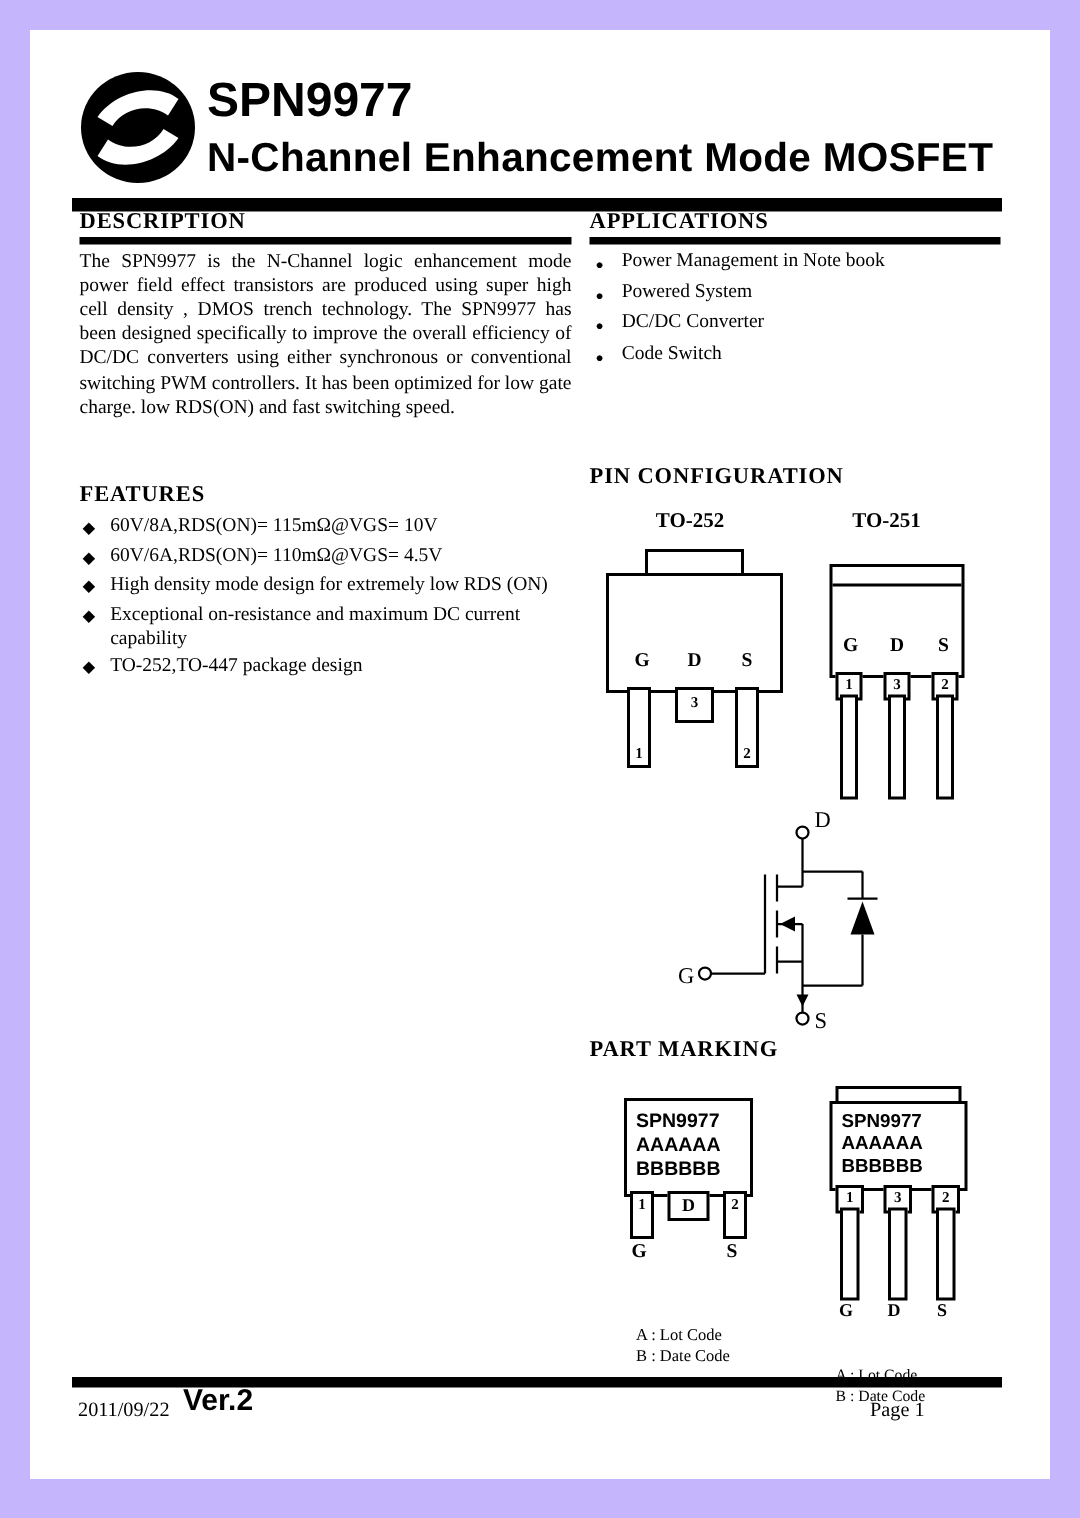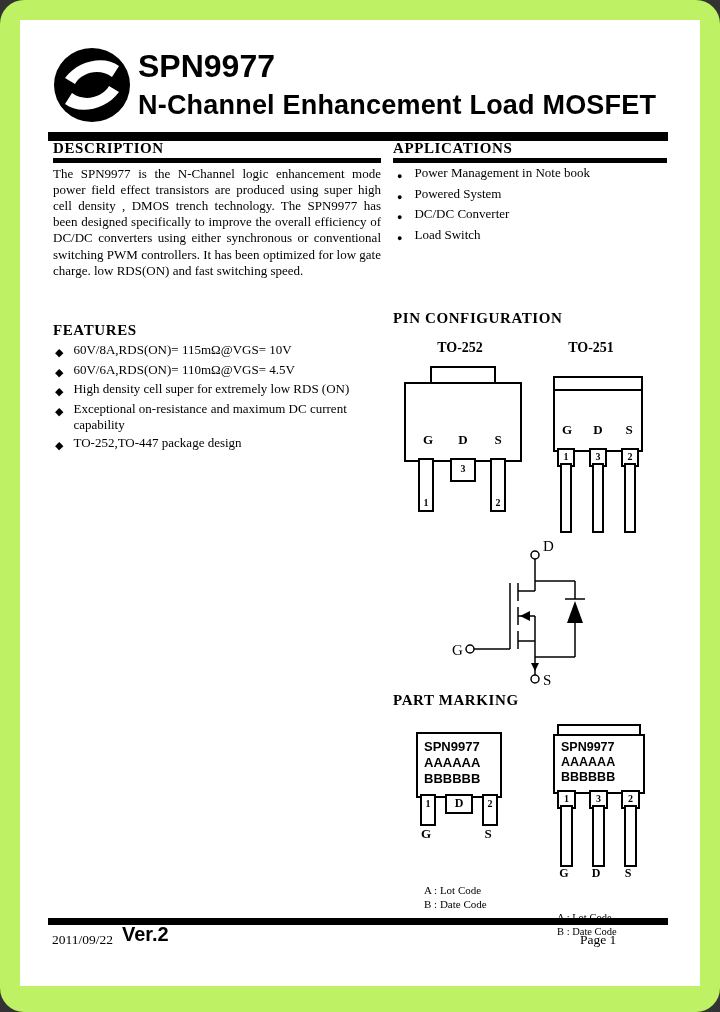--- a/index.html
+++ b/index.html
@@ -42,32 +42,32 @@
 
   
   .footer-rule{left:28px;top:898px;width:620px;height:7px;background:#000;}
   .footer-date{left:32px;top:912px;font-size:13.5px;}
   .footer-ver{left:102px;top:903px;font-size:20px;font-weight:bold;}
   .footer-page{left:560px;top:912px;width:88px;text-align:left;font-size:13.5px;}
 </style>
 </head>
 <body>
 
-<div class="screen" style="background: #bef264; border-radius: 24px;">
+<div class="screen" style="background: #c4b5fd;">
   <div class="paper">
 
     <div class="abs" style="left:32px;top:24px;width:80px;height:82px;">
       <svg width="80" height="82" viewBox="0 0 80 82">
         <ellipse cx="40" cy="41" rx="38" ry="37" fill="#000"></ellipse>
         <path d="M13 34 C26 16, 53 11, 67 22 L60 33 C48 24, 30 28, 23 40 Z" fill="#fff"></path>
         <path d="M67 48 C54 66, 27 71, 13 60 L20 49 C32 58, 50 54, 57 42 Z" fill="#fff"></path>
       </svg>
     </div>
     <div class="abs title sans">SPN9977</div>
-    <div class="abs subtitle sans">N-Channel Enhancement Load MOSFET</div>
+    <div class="abs subtitle sans">N-Channel Enhancement Mode MOSFET</div>
     <div class="abs header-rule"></div>
 
     <div class="abs sec-head" style="left:33px;top:120px;">DESCRIPTION</div>
     <div class="abs sec-bar" style="left:33px;top:138px;width:328px;"></div>
     <p class="abs desc-body">The SPN9977 is the N-Channel logic enhancement mode power field effect transistors are produced using super high cell density , DMOS trench technology. The SPN9977 has been designed specifically to improve the overall efficiency of DC/DC converters using either synchronous or conventional switching PWM controllers. It has been optimized for low gate charge. low RDS(ON) and fast switching speed.</p>
 
     <div class="abs sec-head" style="left:373px;top:120px;">APPLICATIONS</div>
     <div class="abs sec-bar" style="left:373px;top:138px;width:274px;"></div>
     <div class="abs list" style="left:375px;top:145px;width:272px;">
       <div class="list-item">
@@ -77,37 +77,37 @@
       <div class="list-item">
           <span class="dot">●</span>
           <span>Powered System</span>
         </div>
       <div class="list-item">
           <span class="dot">●</span>
           <span>DC/DC Converter</span>
         </div>
       <div class="list-item">
           <span class="dot">●</span>
-          <span>Load Switch</span>
+          <span>Code Switch</span>
         </div>
     </div>
 
     <div class="abs sec-head" style="left:33px;top:302px;">FEATURES</div>
     <div class="abs list" style="left:33px;top:322px;width:330px;">
       <div class="list-item">
           <span class="diamond">◆</span>
           <span>60V/8A,RDS(ON)= 115mΩ@VGS= 10V</span>
         </div>
       <div class="list-item">
           <span class="diamond">◆</span>
           <span>60V/6A,RDS(ON)= 110mΩ@VGS= 4.5V</span>
         </div>
       <div class="list-item">
           <span class="diamond">◆</span>
-          <span>High density cell super for extremely low RDS (ON)</span>
+          <span>High density mode design for extremely low RDS (ON)</span>
         </div>
       <div class="list-item">
           <span class="diamond">◆</span>
           <span>Exceptional on-resistance and maximum DC current capability</span>
         </div>
       <div class="list-item">
           <span class="diamond">◆</span>
           <span>TO-252,TO-447 package design</span>
         </div>
     </div>

